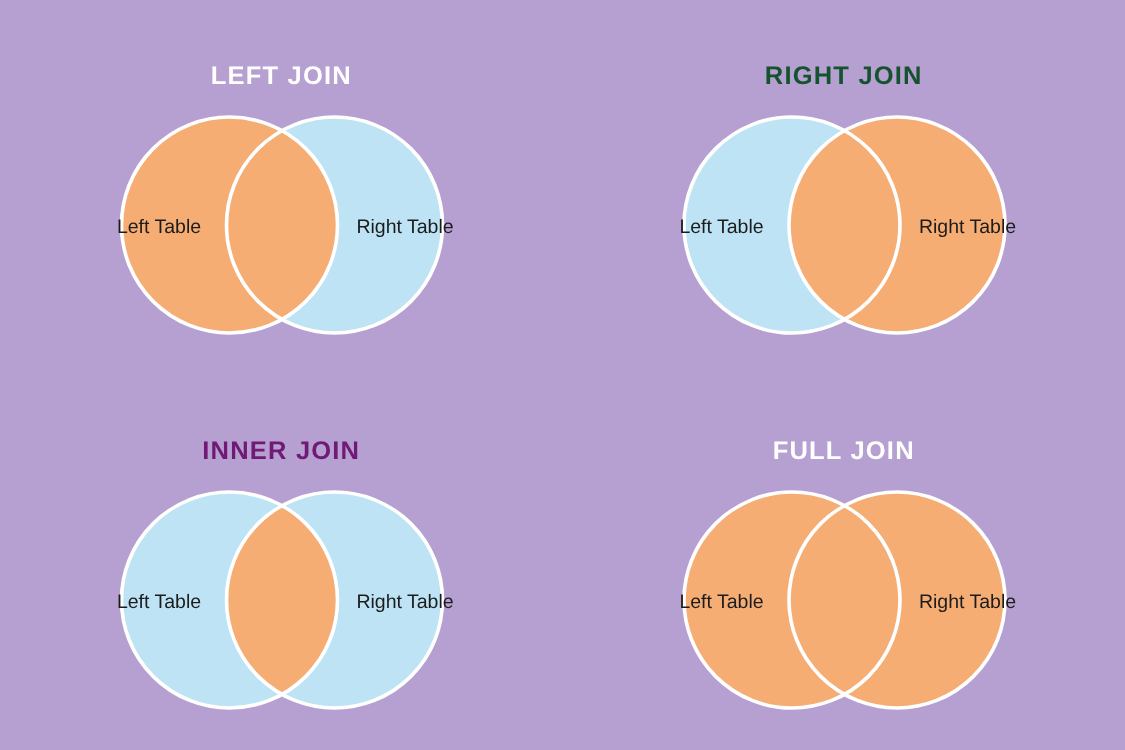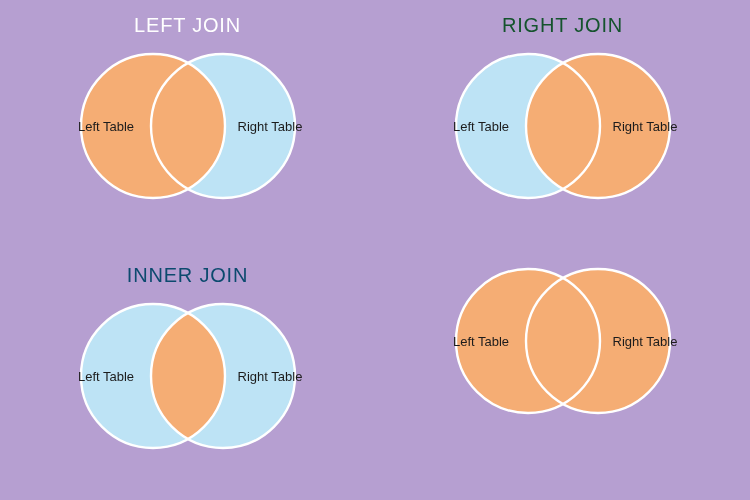--- a/index.html
+++ b/index.html
@@ -31,23 +31,23 @@
     grid-template-rows: 250px 250px;
   }
   .cell {
     position: relative;
     display: flex;
     flex-direction: column;
     align-items: center;
     justify-content: flex-start;
   }
   .join-title {
-    margin-top: 15px;
-    font-size: 20px;
-    font-weight: normal;
+    margin-top: 42px;
+    font-size: 17px;
+    font-weight: bold;
     letter-spacing: 0.8px;
     color: #ffffff;
     text-transform: uppercase;
     line-height: 1;
     user-select: none;
     white-space: nowrap;
   }
   .venn-wrap {
     margin-top: 11px;
     width: 260px;
@@ -114,21 +114,21 @@
           </g>
           <circle cx="95" cy="80" r="72" fill="none" stroke="#ffffff" stroke-width="2.4"></circle>
           <circle cx="165" cy="80" r="72" fill="none" stroke="#ffffff" stroke-width="2.4"></circle>
           <text class="venn-label" x="48" y="85" text-anchor="middle" fill="#1c1c1c">Left Table</text>
           <text class="venn-label" x="212" y="85" text-anchor="middle" fill="#1c1c1c">Right Table</text>
         </svg>
       </div>
     </div>
 
     <div class="cell">
-      <div class="join-title" style="color: #0c4a6e;">INNER JOIN</div>
+      <div class="join-title" style="color: #701a75;">INNER JOIN</div>
       <div class="venn-wrap">
         <svg class="venn" viewBox="0 0 260 160">
           <defs>
             <clipPath id="clipL2">
                 <circle cx="95" cy="80" r="72"></circle>
               </clipPath>
           </defs>
           <circle cx="95" cy="80" r="72" fill="#bde3f5"></circle>
           <circle cx="165" cy="80" r="72" fill="#bde3f5"></circle>
           <g clip-path="url(#clipL2)">
@@ -136,20 +136,21 @@
           </g>
           <circle cx="95" cy="80" r="72" fill="none" stroke="#ffffff" stroke-width="2.4"></circle>
           <circle cx="165" cy="80" r="72" fill="none" stroke="#ffffff" stroke-width="2.4"></circle>
           <text class="venn-label" x="48" y="85" text-anchor="middle" fill="#1c1c1c">Left Table</text>
           <text class="venn-label" x="212" y="85" text-anchor="middle" fill="#1c1c1c">Right Table</text>
         </svg>
       </div>
     </div>
 
     <div class="cell">
+      <div class="join-title" style="color: rgb(255, 255, 255);">FULL JOIN</div>
       <div class="venn-wrap">
         <svg class="venn" viewBox="0 0 260 160">
           <defs>
             <clipPath id="clipL3">
                 <circle cx="95" cy="80" r="72"></circle>
               </clipPath>
           </defs>
           <circle cx="95" cy="80" r="72" fill="#f5ad74"></circle>
           <circle cx="165" cy="80" r="72" fill="#f5ad74"></circle>
           <g clip-path="url(#clipL3)">

